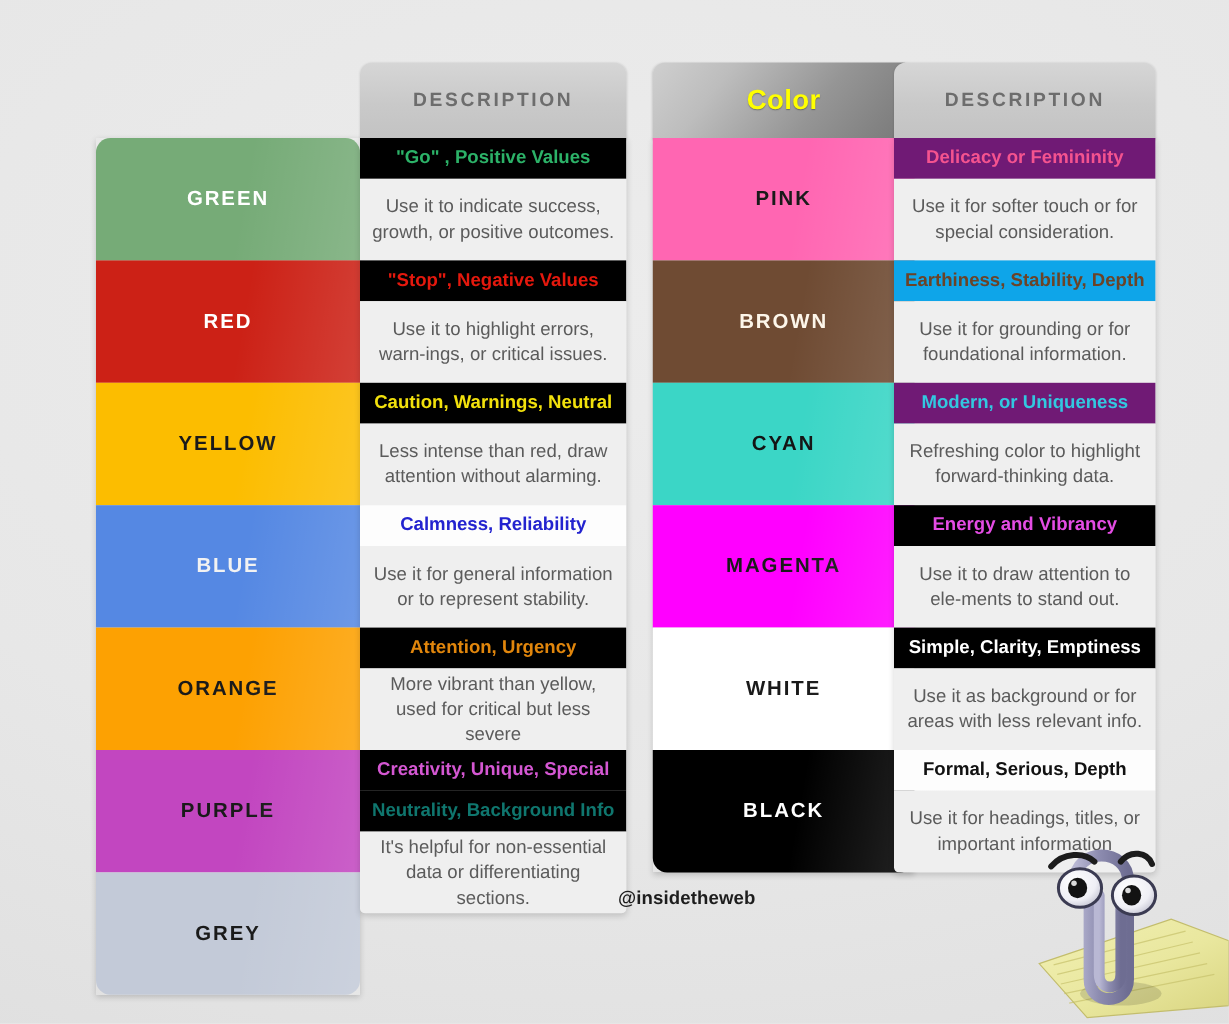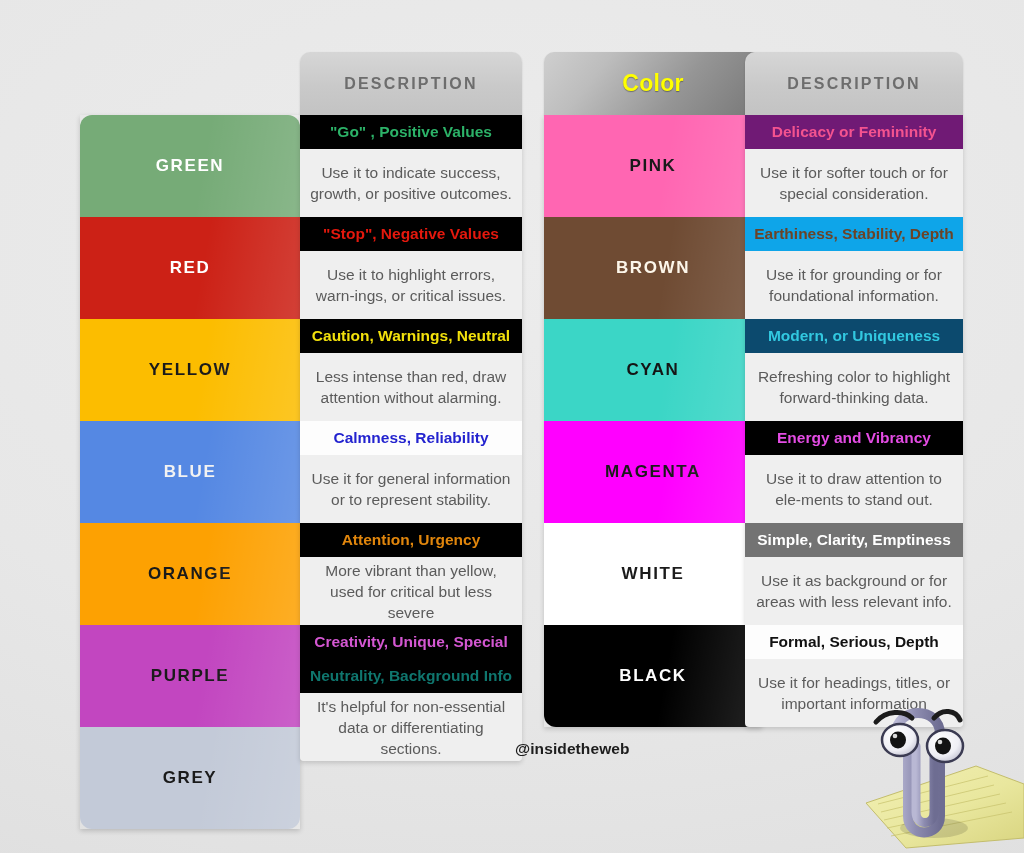--- a/index.html
+++ b/index.html
@@ -197,29 +197,29 @@
     <div class="desc-stack" id="desc-right-stack">
         <div class="desccell">
           <div class="desc-title" style="background: #701a75; color: rgb(244, 83, 143);">Delicacy or Femininity</div>
           <div class="desc-body">Use it for softer touch or for special consideration.</div>
         </div>
         <div class="desccell">
           <div class="desc-title" style="background: #0ea5e9; color: rgb(107, 67, 39);">Earthiness, Stability, Depth</div>
           <div class="desc-body">Use it for grounding or for foundational information.</div>
         </div>
         <div class="desccell">
-          <div class="desc-title" style="background: #0c4a6e; color: rgb(50, 200, 224);">Modern, or Uniqueness</div>
+          <div class="desc-title" style="background: #701a75; color: rgb(50, 200, 224);">Modern, or Uniqueness</div>
           <div class="desc-body">Refreshing color to highlight forward-thinking data.</div>
         </div>
         <div class="desccell">
           <div class="desc-title" style="background: rgb(0, 0, 0); color: rgb(228, 76, 228);">Energy and Vibrancy</div>
           <div class="desc-body">Use it to draw attention to ele-ments to stand out.</div>
         </div>
         <div class="desccell">
-          <div class="desc-title" style="background: #737373; color: rgb(255, 255, 255);">Simple, Clarity, Emptiness</div>
+          <div class="desc-title" style="background: #000000; color: rgb(255, 255, 255);">Simple, Clarity, Emptiness</div>
           <div class="desc-body">Use it as background or for areas with less relevant info.</div>
         </div>
         <div class="desccell">
           <div class="desc-title" style="background: rgb(253, 253, 253); color: rgb(17, 17, 17);">Formal, Serious, Depth</div>
           <div class="desc-body">Use it for headings, titles, or important information</div>
         </div>
       </div>
   </div>
 
   <div id="watermark">@insidetheweb</div>

